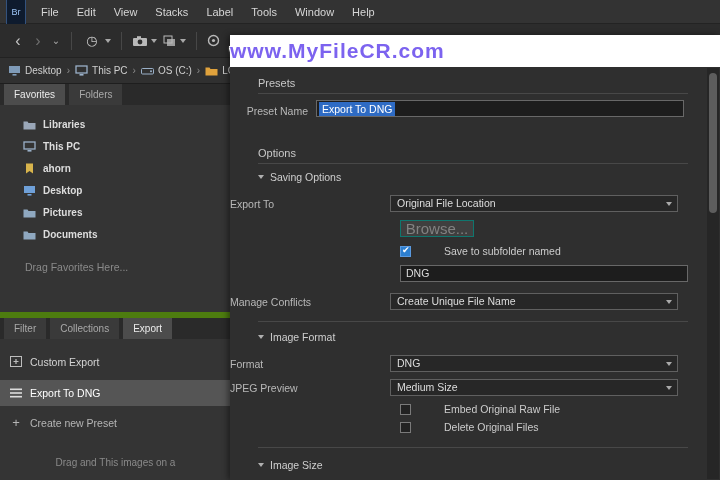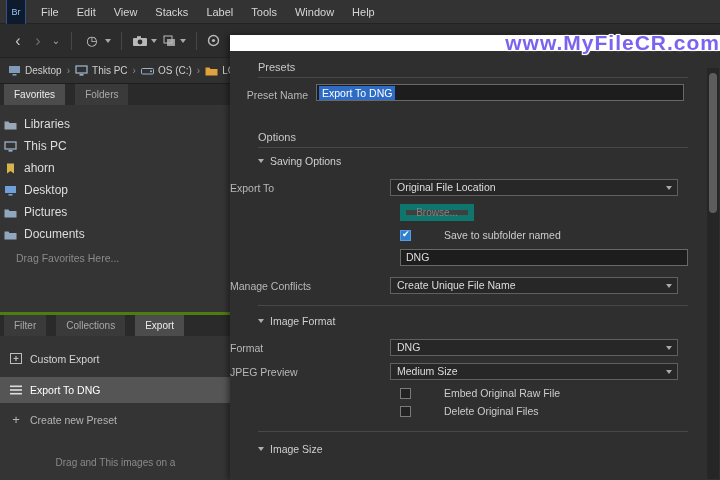--- a/index.html
+++ b/index.html
@@ -32,41 +32,41 @@
   
   .pathbar { position:absolute; left:0; top:58px; width:720px; height:26px;
     background:#303030; display:flex; align-items:center; padding-left:8px;
     border-bottom:1px solid #1e1e1e; }
   .crumb { display:flex; align-items:center; gap:4px; font-size:10px; color:#cfcfcf; }
   .crumb-sep { margin:0 5px; color:#8a8a8a; font-size:10px; }
   
   .panel { position:absolute; left:0; width:232px; background:#343434;
     border-right:1px solid #141414; }
   .panel-fav { top:84px; height:228px; }
-  .panel-exp { top:312px; height:168px; border-top:3px solid #4d7c0f; }
+  .panel-exp { top:312px; height:168px; border-top:6px solid #4d7c0f; }
   .tabs { height:21px; background:#2a2a2a; display:flex; padding-left:4px; }
   .tab { padding:0 10px; font-size:10px; line-height:21px; background:#3a3a3a;
-    color:#a9a9a9; margin-right:10px; }
+    color:#a9a9a9; margin-right:4px; }
   .tab.active { background:#4c4c4c; color:#ececec; }
   .flist { position:relative; }
-  .fitem { height:22px; display:flex; align-items:center; gap:7px; padding-left:4px;
-    font-size:12px; color:#dddddd; }
+  .fitem { height:22px; display:flex; align-items:center; gap:7px; padding-left:23px;
+    font-size:10px; color:#dddddd;font-weight:bold; }
   .fitem svg { flex:0 0 auto; }
-  .hint { padding-left:16px; margin-top:7px; font-size:10.5px; color:#8a8a8a; }
+  .hint { padding-left:25px; margin-top:16px; font-size:10.5px; color:#8a8a8a; }
   .eitem { height:25px; display:flex; align-items:center; gap:8px; padding-left:10px;
     font-size:10.5px; color:#d4d4d4; margin-top:4px; }
   .eitem.selected { background:#555555; color:#ffffff; margin-top:6px; height:26px; }
   .plus-glyph { color:#b5b5b5; font-size:13px; width:12px; text-align:center; }
   .exp-hint { position:absolute; left:0; right:0; bottom:12px; text-align:center;
     font-size:10px; color:#8a8a8a; }
   
   .dialog { position:absolute; left:230px; top:35px; width:490px; height:445px;
     background:#2f2f2f; z-index:10; box-shadow:-2px 0 6px rgba(0,0,0,.45); }
-  .dialog-titlebar { height:16px; background:#ffffff; display:flex; align-items:center;
-    justify-content:flex-end; }
+  .dialog-titlebar { height:32px; background:#ffffff; display:flex; align-items:center;
+    justify-content:flex-start; }
   .watermark { font-size:21px; font-weight:bold; letter-spacing:1px; color:#7c63ef;
     text-shadow:-1px -1px 0 #fff, 1px -1px 0 #fff, -1px 1px 0 #fff, 1px 1px 0 #fff, 0 0 3px #ffffff; }
   .dialog-body { position:relative; height:413px; }
   .sec-title { position:absolute; left:28px; font-size:11px; color:#c8c8c8;text-align:right; }
   .hr { position:absolute; left:28px; width:430px; height:1px; background:#5c5c5c; opacity:.55; }
   .collapser { position:absolute; left:28px; display:flex; align-items:center; gap:6px;
     font-size:10.5px; color:#cfcfcf; }
   .tri-down { width:0; height:0; border-left:3.5px solid transparent;
     border-right:3.5px solid transparent; border-top:4.5px solid #b0b0b0; }
   .row { position:absolute; left:0; width:462px; display:flex; align-items:center; }
@@ -76,22 +76,22 @@
     padding:0 18px 0 6px; white-space:nowrap; overflow:hidden; }
   .select .tri { position:absolute; right:5px; top:6px; width:0; height:0;
     border-left:3.5px solid transparent; border-right:3.5px solid transparent;
     border-top:4px solid #aaaaaa; }
   .text-input { height:17px; background:#1d1d1d; border:1px solid #686868;
     color:#dddddd; font-size:10.5px; line-height:15px; padding-left:5px; overflow:hidden; }
   .preset-row { position:absolute; top:33px; left:0; width:462px; display:flex; align-items:flex-end; }
   .preset-lbl { width:86px; text-align:right; padding-right:8px; font-size:10.5px; color:#b8b8b8; }
   .preset-input { width:368px; padding-left:2px; display:flex; align-items:center; }
   .sel-text { background:#2e6bc4; color:#ffffff; padding:0 3px; font-size:10.5px; line-height:14px; }
-  .btn { width:74px; height:17px; background:#3f3f3f; border:6px solid #0f766e;
-    color:#828282; font-size:10px; display:flex; align-items:center; justify-content:center; }
+  .btn { width:74px; height:17px; background:#3f3f3f; border:1px solid #0f766e;
+    color:#828282; font-size:15px; display:flex; align-items:center; justify-content:center; }
   .chkrow { position:absolute; display:flex; align-items:center; gap:6px; }
   .checkbox { width:11px; height:11px; background:#222222; border:1px solid #7a7a7a;
     position:relative; display:inline-block; }
   .checkbox[data-checked="true"] { background:#2d7fd0; border-color:#5a9ae0; }
   .checkbox[data-checked="true"]::after { content:"\2714"; position:absolute; left:1px; top:-2px;
     font-size:9px; color:#ffffff; }
   .chklbl { font-size:10.5px; color:#cccccc;margin-left:27px; }
   .sb { position:absolute; right:1px; top:33px; bottom:1px; width:12px; background:#262626; }
   .sb-thumb { position:absolute; top:5px; left:2px; width:8px; height:140px;
     background:#5d5d5d; border-radius:4px; }

